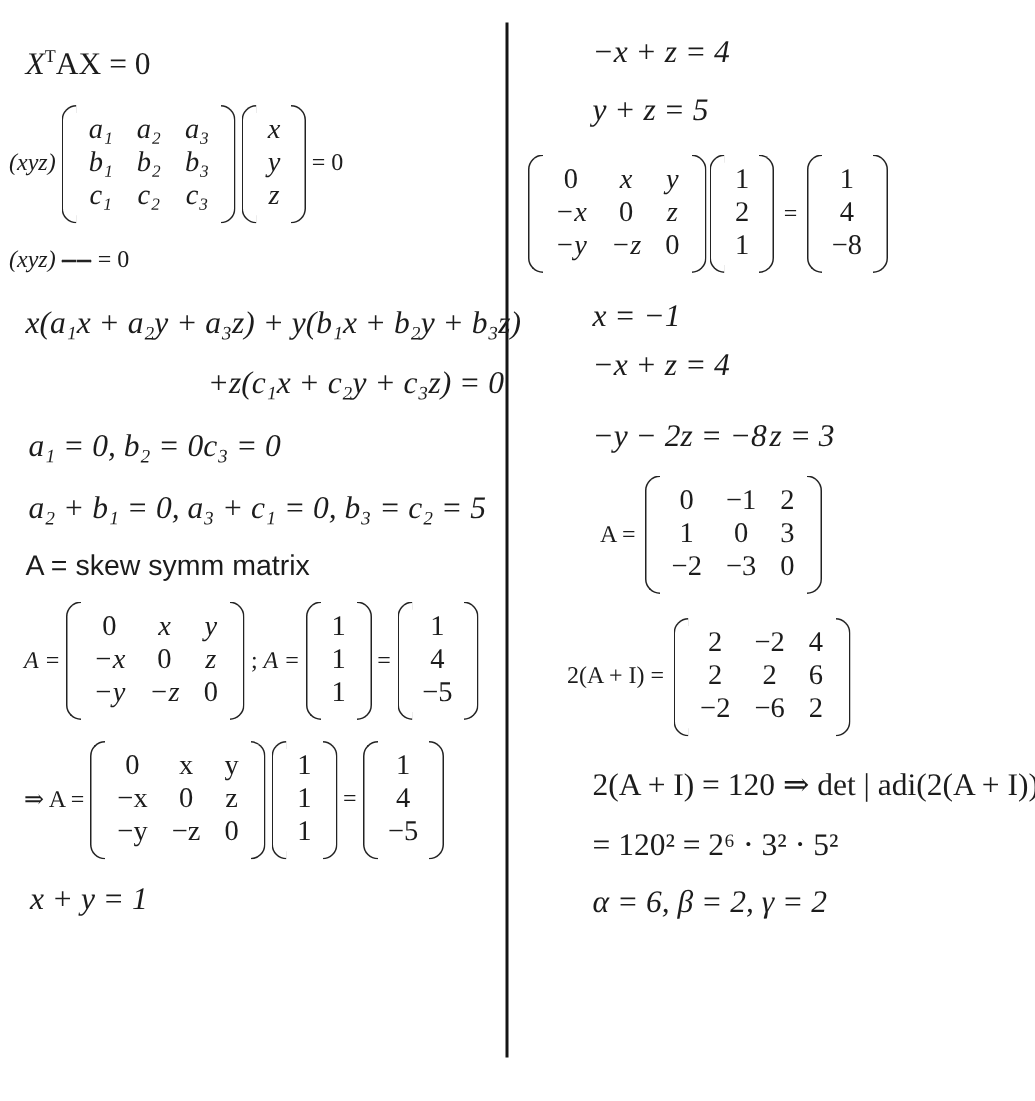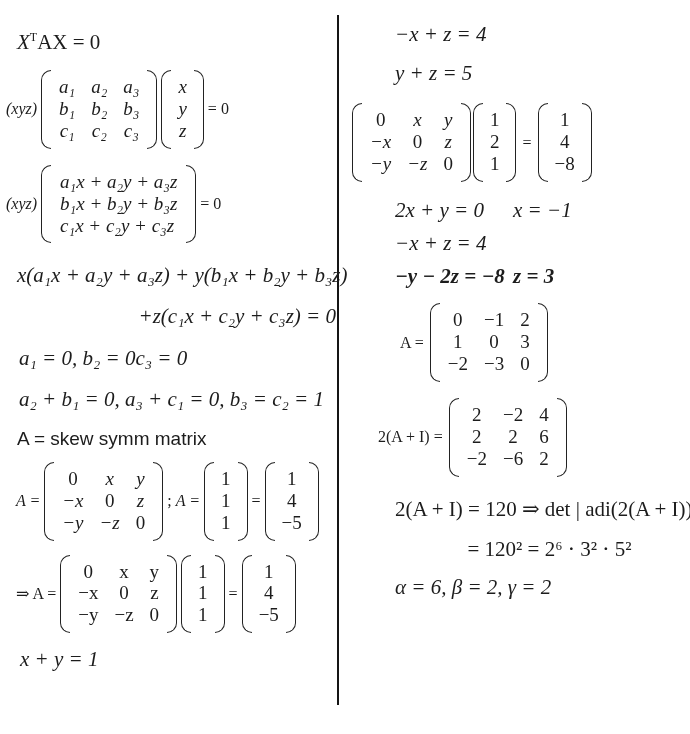--- a/index.html
+++ b/index.html
@@ -65,34 +65,29 @@
       </span>
       <span class="rp"></span>
     </span>
     <span class="mtext up">= 0</span>
   </div>
 
   <div class="eqrow gap4" style="margin:16px 0 0 0;">
     <span class="mtext it">(xyz)</span>
     <span class="mgroup">
       <span class="lp"></span>
-      <span class="mat vwide">
-        <span class="it">a₁x + a₂y + a₃z</span>
-        <span class="it">b₁x + b₂y + b₃z</span>
-        <span class="it">c₁x + c₂y + c₃z</span>
-      </span>
       <span class="rp"></span>
     </span>
     <span class="mtext up">= 0</span>
   </div>
 
   <div class="mline it" style="margin:20px 0 0 11px;">x(a₁x + a₂y + a₃z) + y(b₁x + b₂y + b₃z)</div>
   <div class="mline it" style="margin:16px 0 0 11px;text-align:right;">+z(c₁x + c₂y + c₃z) = 0</div>
   <div class="mline it" style="margin:18px 0 0 13px;">a₁ = 0, b₂ = 0c₃ = 0</div>
-  <div class="mline it" style="margin:17px 0 0 13px;">a₂ + b₁ = 0, a₃ + c₁ = 0, b₃ = c₂ = 1</div>
+  <div class="mline it" style="margin:17px 0 0 13px;">a₂ + b₁ = 0, a₃ + c₁ = 0, b₃ = c₂ = 5</div>
   <div class="mline sans" style="margin:17px 0 0 11px;">A = skew symm matrix</div>
 
   <div class="eqrow gap4" style="margin:12px 0 0 10px;">
     <span class="mtext it">A =</span>
     <span class="mgroup">
       <span class="lp"></span>
       <span class="mat m3">
         <span class="up">0</span>
           <span class="it">x</span>
           <span class="it">y</span>
@@ -206,27 +201,26 @@
         <span class="up">1</span>
         <span class="up">4</span>
         <span class="up">−8</span>
       </span>
       <span class="rp"></span>
     </span>
   </div>
 
   <div style="margin:16px 0 0 43px;">
     <div class="sysrow it" style="margin-top:0;">
-        <span>2x + y = 0</span>
         <span>x = −1</span>
       </div>
     <div class="sysrow it" style="margin-top:9px;">
         <span>−x + z = 4</span>
       </div>
-    <div class="sysrow it" style="margin-top:9px;font-weight:bold;">
+    <div class="sysrow it" style="margin-top:23px;">
         <span>−y − 2z = −8</span>
         <span>z = 3</span>
       </div>
   </div>
 
   <div class="eqrow gap6" style="margin:15px 0 0 48px;">
     <span class="mtext up">A =</span>
     <span class="mgroup">
       <span class="lp"></span>
       <span class="mat m3">
@@ -257,15 +251,15 @@
           <span class="up">6</span>
         <span class="up">−2</span>
           <span class="up">−6</span>
           <span class="up">2</span>
       </span>
       <span class="rp"></span>
     </span>
   </div>
 
   <div class="mline up" style="margin:20px 0 0 43px;">2(A + I) = 120 ⇒ det | adi(2(A + I)) |</div>
-  <div class="mline up" style="margin:16px 0 0 60px;text-align:center;">= 120² = 2⁶ ⋅ 3² ⋅ 5²</div>
+  <div class="mline up" style="margin:16px 0 0 43px;">= 120² = 2⁶ ⋅ 3² ⋅ 5²</div>
   <div class="mline it" style="margin:14px 0 0 43px;">α = 6, β = 2, γ = 2</div>
 </div>
 
 </body></html>

